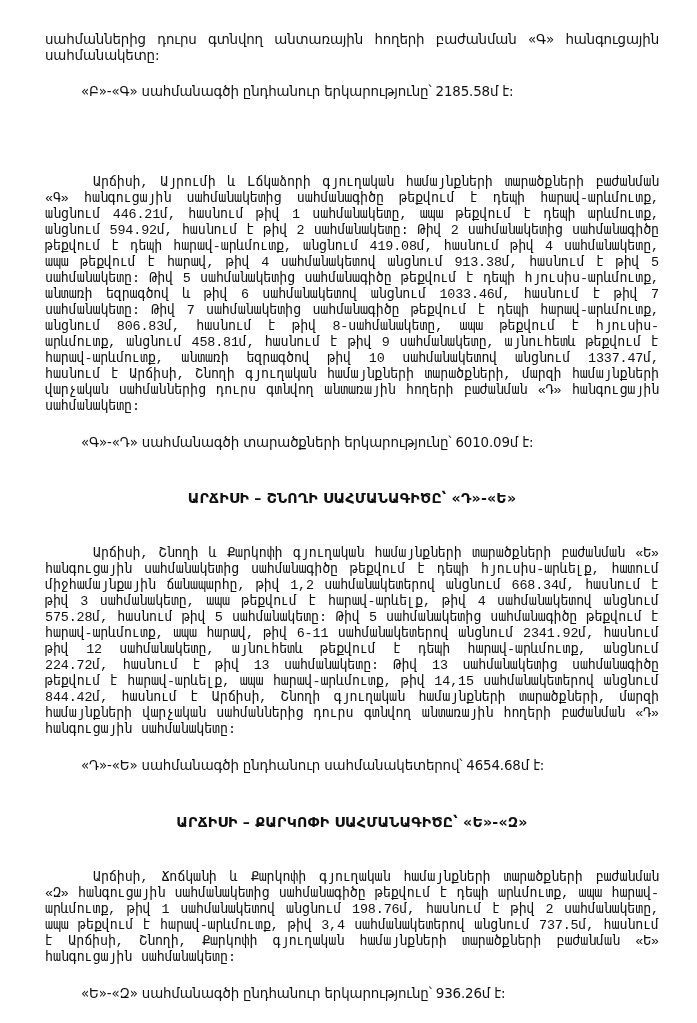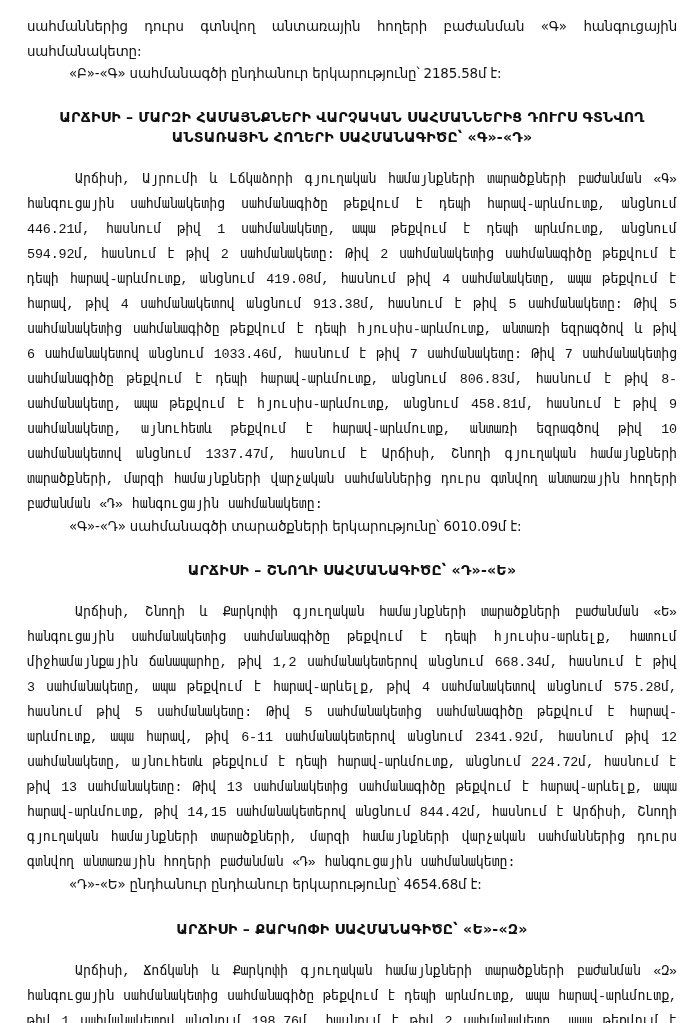--- a/index.html
+++ b/index.html
@@ -8,31 +8,31 @@
     font-family: "DejaVu Sans", "Liberation Sans", sans-serif;
     color: #111111;
   }
   .page {
     position: relative;
     padding: 14px 20px 0 27px;
     width: 650px;
   }
   .para {
     font-size: 13.4px;
-    line-height: 25px;
+    line-height: 16px;
     text-align: justify;
-    margin: 0;
+    margin: 18px;
     letter-spacing: -0.15px;
     word-spacing: 1px;
   }
   .para.indent { text-indent: 48px; font-family: Liberation Mono, monospace; }
   .summary {
     font-size: 13.4px;
     line-height: 19.2px;
-    margin: 0;
+    margin: 12px;
     padding-left: 42px;
     letter-spacing: -0.15px;
   }
   .heading {
     font-size: 14.2px;
     line-height: 20px;
     text-align: center;
     margin: 0;
     letter-spacing: 0.2px;
     text-transform: uppercase;
@@ -46,36 +46,32 @@
 <div class="page">
 
   <section>
     <p class="para">սահմաններից դուրս գտնվող անտառային հողերի բաժանման «Գ» հանգուցային սահմանակետը:</p>
     <p class="summary">«Բ»-«Գ» սահմանագծի ընդհանուր երկարությունը՝  2185.58մ  է:</p>
   </section>
 
   <div class="gap-md"></div>
 
   <section>
-    <h2 class="heading">
-      <span>ԱՐՃԻՍԻ – ՄԱՐԶԻ ՀԱՄԱՅՆՔՆԵՐԻ ՎԱՐՉԱԿԱՆ ՍԱՀՄԱՆՆԵՐԻՑ ԴՈՒՐՍ ԳՏՆՎՈՂ</span><br>
-      <span>ԱՆՏԱՌԱՅԻՆ ՀՈՂԵՐԻ  ՍԱՀՄԱՆԱԳԻԾԸ՝   «Գ»-«Դ»</span>
-    </h2>
     <div class="gap-sm"></div>
     <p class="para indent">Արճիսի, Այրումի և Լճկաձորի գյուղական համայնքների տարածքների բաժանման «Գ» հանգուցային սահմանակետից սահմանագիծը թեքվում է դեպի հարավ-արևմուտք, անցնում 446.21մ, հասնում թիվ 1 սահմանակետը, ապա թեքվում է դեպի արևմուտք, անցնում 594.92մ, հասնում է թիվ 2 սահմանակետը: Թիվ 2 սահմանակետից սահմանագիծը թեքվում է դեպի հարավ-արևմուտք, անցնում 419.08մ, հասնում թիվ 4 սահմանակետը, ապա թեքվում է հարավ, թիվ 4 սահմանակետով անցնում 913.38մ, հասնում է թիվ 5 սահմանակետը: Թիվ 5 սահմանակետից սահմանագիծը թեքվում է դեպի հյուսիս-արևմուտք, անտառի եզրագծով և թիվ 6 սահմանակետով անցնում 1033.46մ, հասնում է թիվ 7 սահմանակետը: Թիվ 7 սահմանակետից սահմանագիծը թեքվում է դեպի հարավ-արևմուտք, անցնում 806.83մ, հասնում է թիվ 8-սահմանակետը, ապա թեքվում է հյուսիս-արևմուտք, անցնում 458.81մ, հասնում է թիվ 9 սահմանակետը, այնուհետև թեքվում է հարավ-արևմուտք, անտառի եզրագծով  թիվ 10 սահմանակետով անցնում 1337.47մ, հասնում է Արճիսի, Շնողի գյուղական համայնքների տարածքների, մարզի համայնքների վարչական սահմաններից դուրս գտնվող անտառային հողերի բաժանման «Դ» հանգուցային սահմանակետը:</p>
     <p class="summary">«Գ»-«Դ» սահմանագծի տարածքների երկարությունը՝  6010.09մ է:</p>
   </section>
 
   <div class="gap-md"></div>
 
   <section>
     <h2 class="heading">ԱՐՃԻՍԻ – ՇՆՈՂԻ ՍԱՀՄԱՆԱԳԻԾԸ՝   «Դ»-«Ե»</h2>
     <div class="gap-sm"></div>
     <p class="para indent">Արճիսի, Շնողի և Քարկոփի գյուղական համայնքների տարածքների բաժանման «Ե» հանգուցային սահմանակետից սահմանագիծը թեքվում է դեպի հյուսիս-արևելք, հատում միջհամայնքային ճանապարհը,  թիվ 1,2 սահմանակետերով անցնում 668.34մ, հասնում է թիվ 3 սահմանակետը,  ապա թեքվում է հարավ-արևելք, թիվ 4 սահմանակետով անցնում 575.28մ, հասնում թիվ 5 սահմանակետը: Թիվ 5 սահմանակետից սահմանագիծը թեքվում է հարավ-արևմուտք, ապա հարավ, թիվ 6-11 սահմանակետերով անցնում 2341.92մ, հասնում թիվ 12 սահմանակետը, այնուհետև թեքվում է դեպի հարավ-արևմուտք, անցնում 224.72մ, հասնում է թիվ 13 սահմանակետը: Թիվ 13 սահմանակետից սահմանագիծը  թեքվում է հարավ-արևելք, ապա հարավ-արևմուտք, թիվ 14,15 սահմանակետերով անցնում 844.42մ, հասնում է Արճիսի, Շնողի  գյուղական համայնքների տարածքների, մարզի համայնքների վարչական սահմաններից դուրս գտնվող անտառային հողերի բաժանման «Դ» հանգուցային սահմանակետը:</p>
-    <p class="summary">«Դ»-«Ե» ընդհանուր ընդհանուր երկարությունը՝  4654.68մ է:</p>
+    <p class="summary">«Դ»-«Ե» սահմանագծի ընդհանուր սահմանակետերով՝  4654.68մ է:</p>
   </section>
 
   <div class="gap-md"></div>
 
   <section>
     <h2 class="heading">ԱՐՃԻՍԻ – ՔԱՐԿՈՓԻ ՍԱՀՄԱՆԱԳԻԾԸ՝   «Ե»-«Զ»</h2>
     <div class="gap-sm"></div>
     <p class="para indent">Արճիսի, Ճոճկանի և Քարկոփի գյուղական համայնքների տարածքների բաժանման «Զ» հանգուցային սահմանակետից սահմանագիծը թեքվում է դեպի արևմուտք, ապա հարավ-արևմուտք,  թիվ  1  սահմանակետով  անցնում  198.76մ,  հասնում  է  թիվ  2 սահմանակետը, ապա թեքվում է հարավ-արևմուտք, թիվ 3,4 սահմանակետերով անցնում 737.5մ, հասնում է  Արճիսի, Շնողի, Քարկոփի գյուղական համայնքների տարածքների բաժանման  «Ե» հանգուցային սահմանակետը:</p>
     <p class="summary">«Ե»-«Զ» սահմանագծի ընդհանուր երկարությունը՝  936.26մ է:</p>
   </section>

